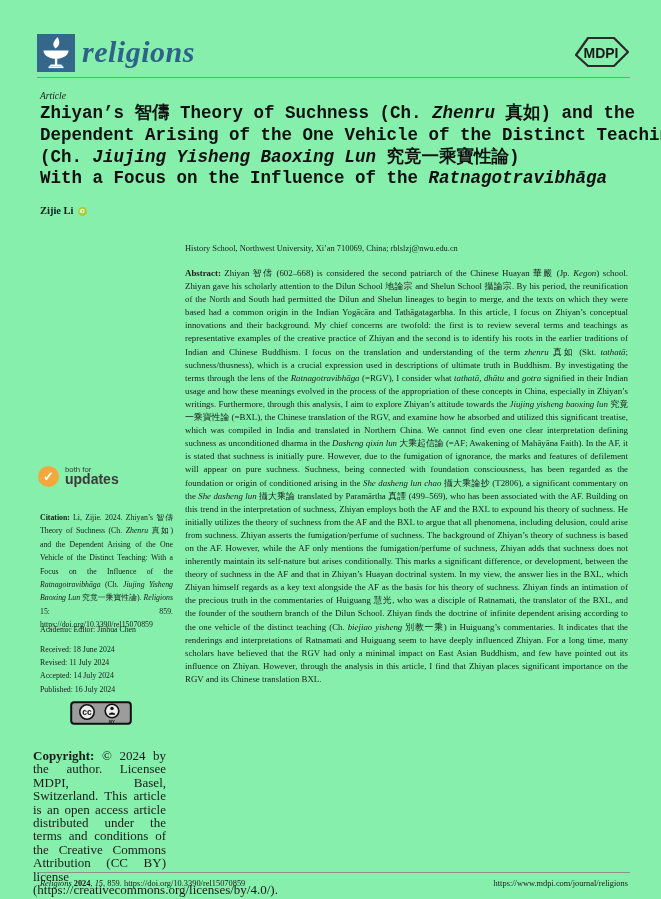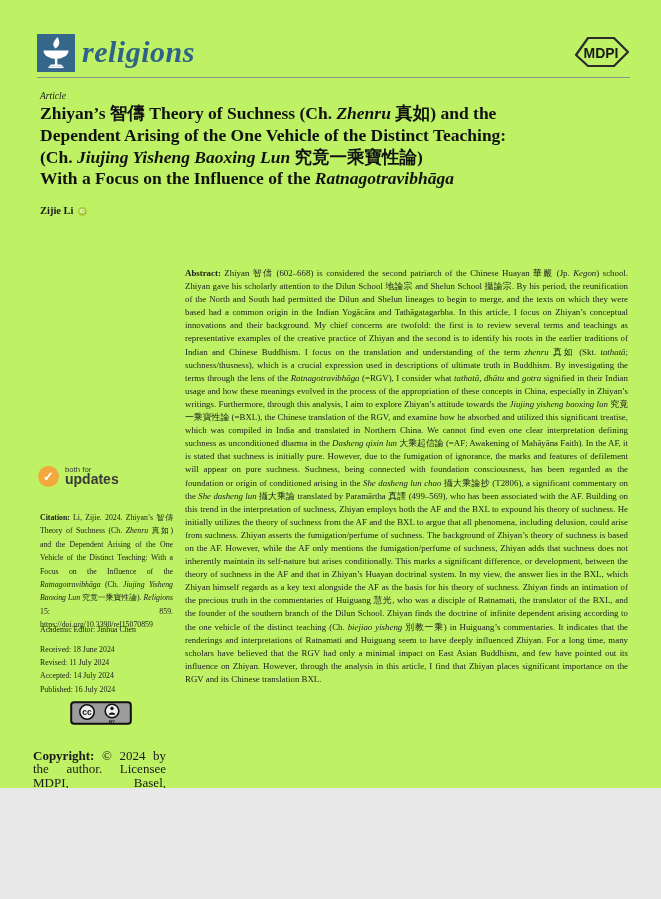--- a/index.html
+++ b/index.html
@@ -1,35 +1,35 @@
 <!DOCTYPE html>
 <html><head>
 <meta charset="utf-8">
 <style>
   html,body{margin:0;padding:0;background:#e8e8e8;}
   .page{
-    position:relative;width:661px;height:788px;background:#bef264;
+    position:relative;width:661px;height:899px;background:#86efac;
     font-family:"Liberation Serif", serif;color:#1a1a1a;overflow:hidden;
     margin:0 auto;box-shadow:0 0 6px rgba(0,0,0,.25);
   }
   .it{font-style:italic;}
   .bd{font-weight:bold;}
 
   
   .logo-square{position:absolute;left:37px;top:34px;width:38px;height:38px;background:#34678A;}
   .journal-name{
     position:absolute;left:82px;top:33px;font-size:30px;line-height:38px;
     font-style:italic;font-weight:bold;color:#2E6288;letter-spacing:0.5px;
   }
   .mdpi-logo{position:absolute;left:573px;top:36px;width:58px;height:32px;text-align:center;}
   .header-rule{position:absolute;left:37px;top:77px;width:593px;height:0;border-top:1.6px solid #8f8f8f;}
 
   
   .article-type{position:absolute;left:40px;top:91px;font-size:9.5px;font-style:italic;}
-  .title{position:absolute;left:40px;top:103px;width:600px;font-size:17.5px;font-weight:bold;color:#111;}
+  .title{position:absolute;left:40px;top:103px;width:600px;font-size:17.5px;font-weight:bold;color:#111;font-family:Liberation Mono, monospace;}
   .title .tline{white-space:nowrap;line-height:21.8px;}
   .author-line{position:absolute;left:40px;top:205px;font-size:10.5px;font-weight:bold;}
   .orcid{
     display:inline-block;width:9px;height:9px;border-radius:50%;background:#A6CE39;
     color:#fff;font-size:5px;font-weight:bold;text-align:center;line-height:9px;
     vertical-align:1px;margin-left:4px;font-family:"Liberation Sans",sans-serif;
   }
 
   
   .affiliation{position:absolute;left:185px;top:244px;width:443px;font-size:8.4px;}
@@ -88,20 +88,21 @@
     <div class="tline"><span>Zhiyan’s 智儔 Theory of Suchness (Ch. </span><span class="it">Zhenru</span><span> 真如) and the</span></div>
     <div class="tline"><span>Dependent Arising of the One Vehicle of the Distinct Teaching:</span></div>
     <div class="tline"><span>(Ch. </span><span class="it">Jiujing Yisheng Baoxing Lun</span><span> 究竟一乘寶性論)</span></div>
     <div class="tline"><span>With a Focus on the Influence of the </span><span class="it">Ratnagotravibhāga</span></div>
   </div>
 
   <div class="author-line">
     <span>Zijie Li</span><span class="orcid">iD</span>
   </div>
 
+  <div class="affiliation">History School, Northwest University, Xi’an 710069, China; rblslzj@nwu.edu.cn</div>
   <div class="abstract"><span class="bd">Abstract: </span><span>Zhiyan 智儔 (602–668) is considered the second patriarch of the Chinese Huayan 華嚴 (Jp. </span><span class="it">Kegon</span><span>) school.  Zhiyan gave his scholarly attention to the Dilun School 地論宗 and Shelun School 攝論宗. By his period, the reunification of the North and South had permitted the Dilun and Shelun lineages to begin to merge, and the texts on which they were based had a common origin in the Indian Yogācāra and Tathāgatagarbha. In this article, I focus on Zhiyan’s conceptual innovations and their background. My chief concerns are twofold: the first is to review several terms and teachings as representative examples of the creative practice of Zhiyan and the second is to identify his roots in the earlier traditions of Indian and Chinese Buddhism. I focus on the translation and understanding of the term </span><span class="it">zhenru</span><span> 真如 (Skt. </span><span class="it">tathatā</span><span>; suchness/thusness), which is a crucial expression used in descriptions of ultimate truth in Buddhism.  By investigating the terms through the lens of the </span><span class="it">Ratnagotravibhāga</span><span> (=RGV), I consider what </span><span class="it">tathatā, dhātu</span><span> and </span><span class="it">gotra</span><span> signified in their Indian usage and how these meanings evolved in the process of the appropriation of these concepts in China, especially in Zhiyan’s writings.  Furthermore, through this analysis, I aim to explore Zhiyan’s attitude towards the </span><span class="it">Jiujing yisheng baoxing lun</span><span> 究竟一乘寶性論 (=BXL), the Chinese translation of the RGV, and examine how he absorbed and utilized this significant treatise, which was compiled in India and translated in Northern China.  We cannot find even one clear interpretation defining suchness as unconditioned dharma in the </span><span class="it">Dasheng qixin lun</span><span> 大乘起信論 (=AF; Awakening of Mahāyāna Faith). In the AF, it is stated that suchness is initially pure.  However, due to the fumigation of ignorance, the marks and features of defilement will appear on pure suchness.  Suchness, being connected with foundation consciousness, has been regarded as the foundation or origin of conditioned arising in the </span><span class="it">She dasheng lun chao</span><span> 攝大乘論抄 (T2806), a significant commentary on the </span><span class="it">She dasheng lun</span><span> 攝大乘論 translated by Paramārtha 真諲 (499–569), who has been associated with the AF. Building on this trend in the interpretation of suchness, Zhiyan employs both the AF and the BXL to expound his theory of suchness.  He initially utilizes the theory of suchness from the AF and the BXL to argue that all phenomena, including delusion, could arise from suchness.  Zhiyan asserts the fumigation/perfume of suchness. The background of Zhiyan’s theory of suchness is based on the AF. However, while the AF only mentions the fumigation/perfume of suchness, Zhiyan adds that suchness does not inherently maintain its self-nature but arises conditionally. This marks a significant difference, or development, between the theory of suchness in the AF and that in Zhiyan’s Huayan doctrinal system. In my view, the answer lies in the BXL, which Zhiyan himself regards as a key text alongside the AF as the basis for his theory of suchness.  Zhiyan finds an intimation of the precious truth in the commentaries of Huiguang 慧光, who was a disciple of Ratnamati, the translator of the BXL, and the founder of the southern branch of the Dilun School.  Zhiyan finds the doctrine of infinite dependent arising according to the one vehicle of the distinct teaching (Ch.  </span><span class="it">biejiao yisheng</span><span> 別教一乘) in Huiguang’s commentaries. It indicates that the renderings and interpretations of Ratnamati and Huiguang seem to have deeply influenced Zhiyan.  For a long time, many scholars have believed that the RGV had only a minimal impact on East Asian Buddhism, and few have pointed out its influence on Zhiyan. However, through the analysis in this article, I find that Zhiyan places significant importance on the RGV and its Chinese translation BXL.</span></div>
 
   <div class="check-updates">
     <div class="check-circle">✓</div>
     <div class="check-text">
       <div class="l1">both for</div>
       <div class="l2">updates</div>
     </div>
   </div>
 

